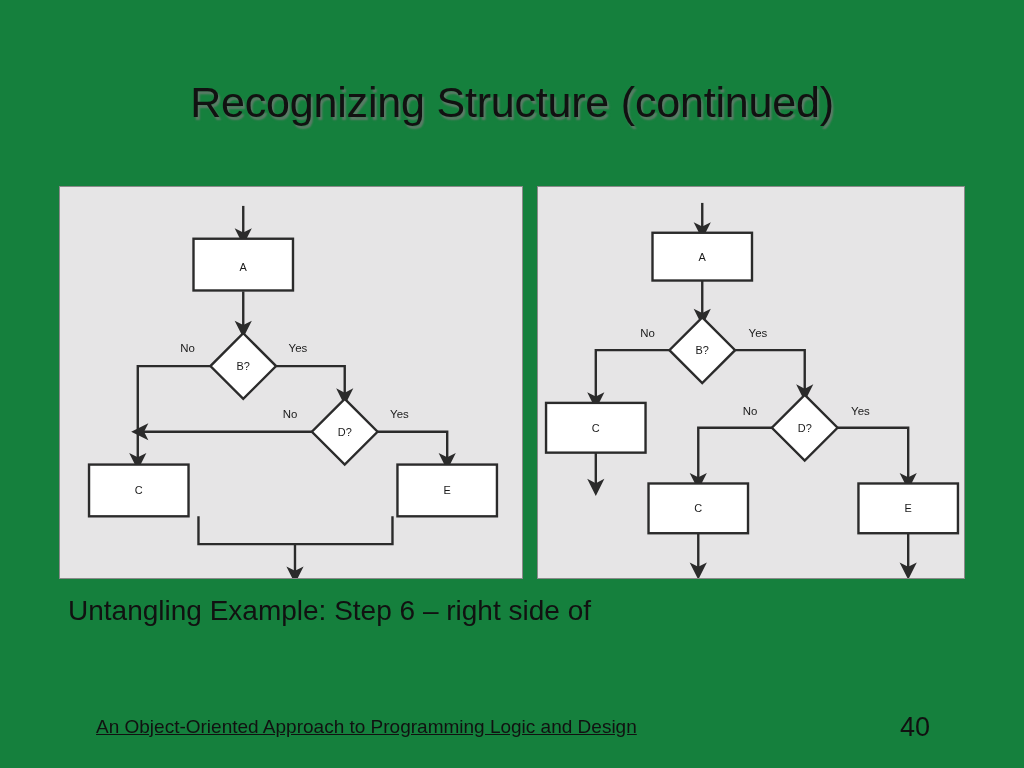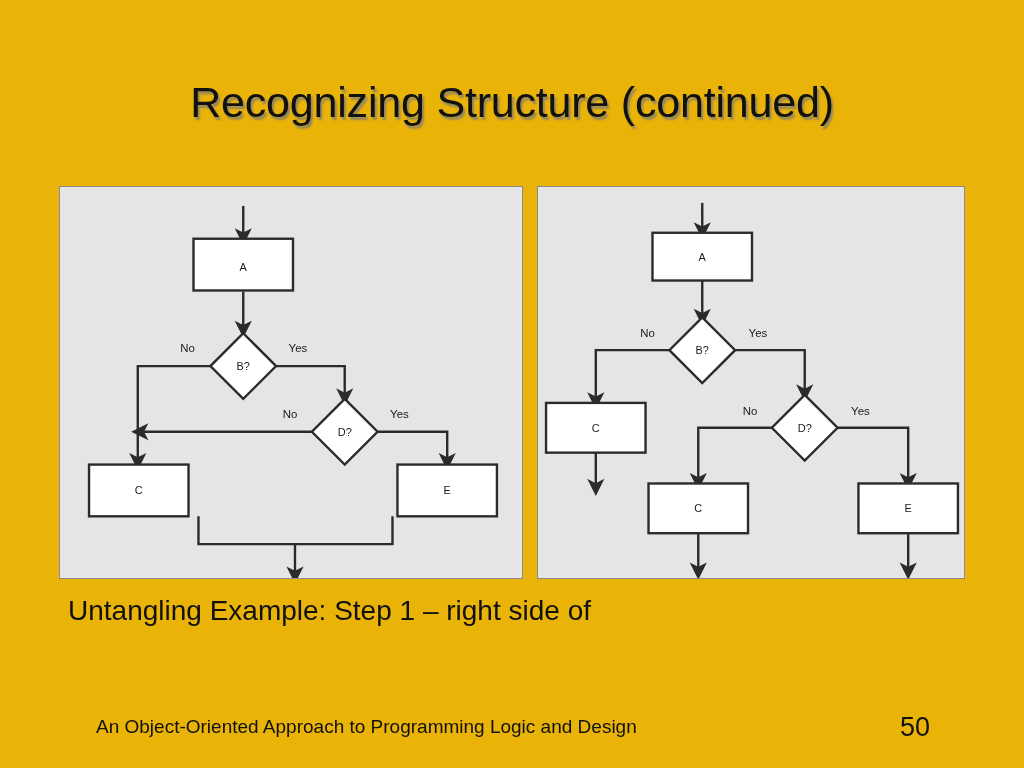--- a/index.html
+++ b/index.html
@@ -10,21 +10,21 @@
   body {
     width: 1024px;
     height: 768px;
     position: relative;
     font-family: "Liberation Sans", sans-serif;
     overflow: hidden;
   }
   .slide {
     position: absolute;
     inset: 0;
-    background: #eab308;
+    background: #15803d;
   }
   .slide-title {
     position: absolute;
     left: 0;
     top: 78px;
     width: 1024px;
     text-align: center;
     font-size: 43px;
     font-weight: normal;
     color: #111111;
@@ -54,20 +54,21 @@
   }
   .caption .l2 { display: block; padding-left: 42px; }
 
   .footer-text {
     position: absolute;
     left: 96px;
     top: 716px;
     font-size: 19px;
     color: #111111;
     white-space: nowrap;
+    text-decoration: underline;
   }
   .page-number {
     position: absolute;
     left: 900px;
     top: 712px;
     width: 60px;
     font-size: 27px;
     color: #111111;
     text-align: left;
   }
@@ -203,20 +204,20 @@
       </g>
 
       <g>
         <rect x="322" y="298" width="100" height="50" fill="#ffffff" stroke="#2b2b2b" stroke-width="2.4"></rect>
         <text class="node-label" x="372" y="324" text-anchor="middle" dominant-baseline="middle">E</text>
       </g>
     </svg>
   </div>
 
   <div class="caption">
-    <span>Untangling Example:  Step 1 – right side of</span>
+    <span>Untangling Example:  Step 6 – right side of</span>
   </div>
 
   <div class="footer-text">An Object-Oriented Approach to Programming Logic and Design</div>
 
-  <div class="page-number">50</div>
+  <div class="page-number">40</div>
 
 </div>
 
 </body></html>

